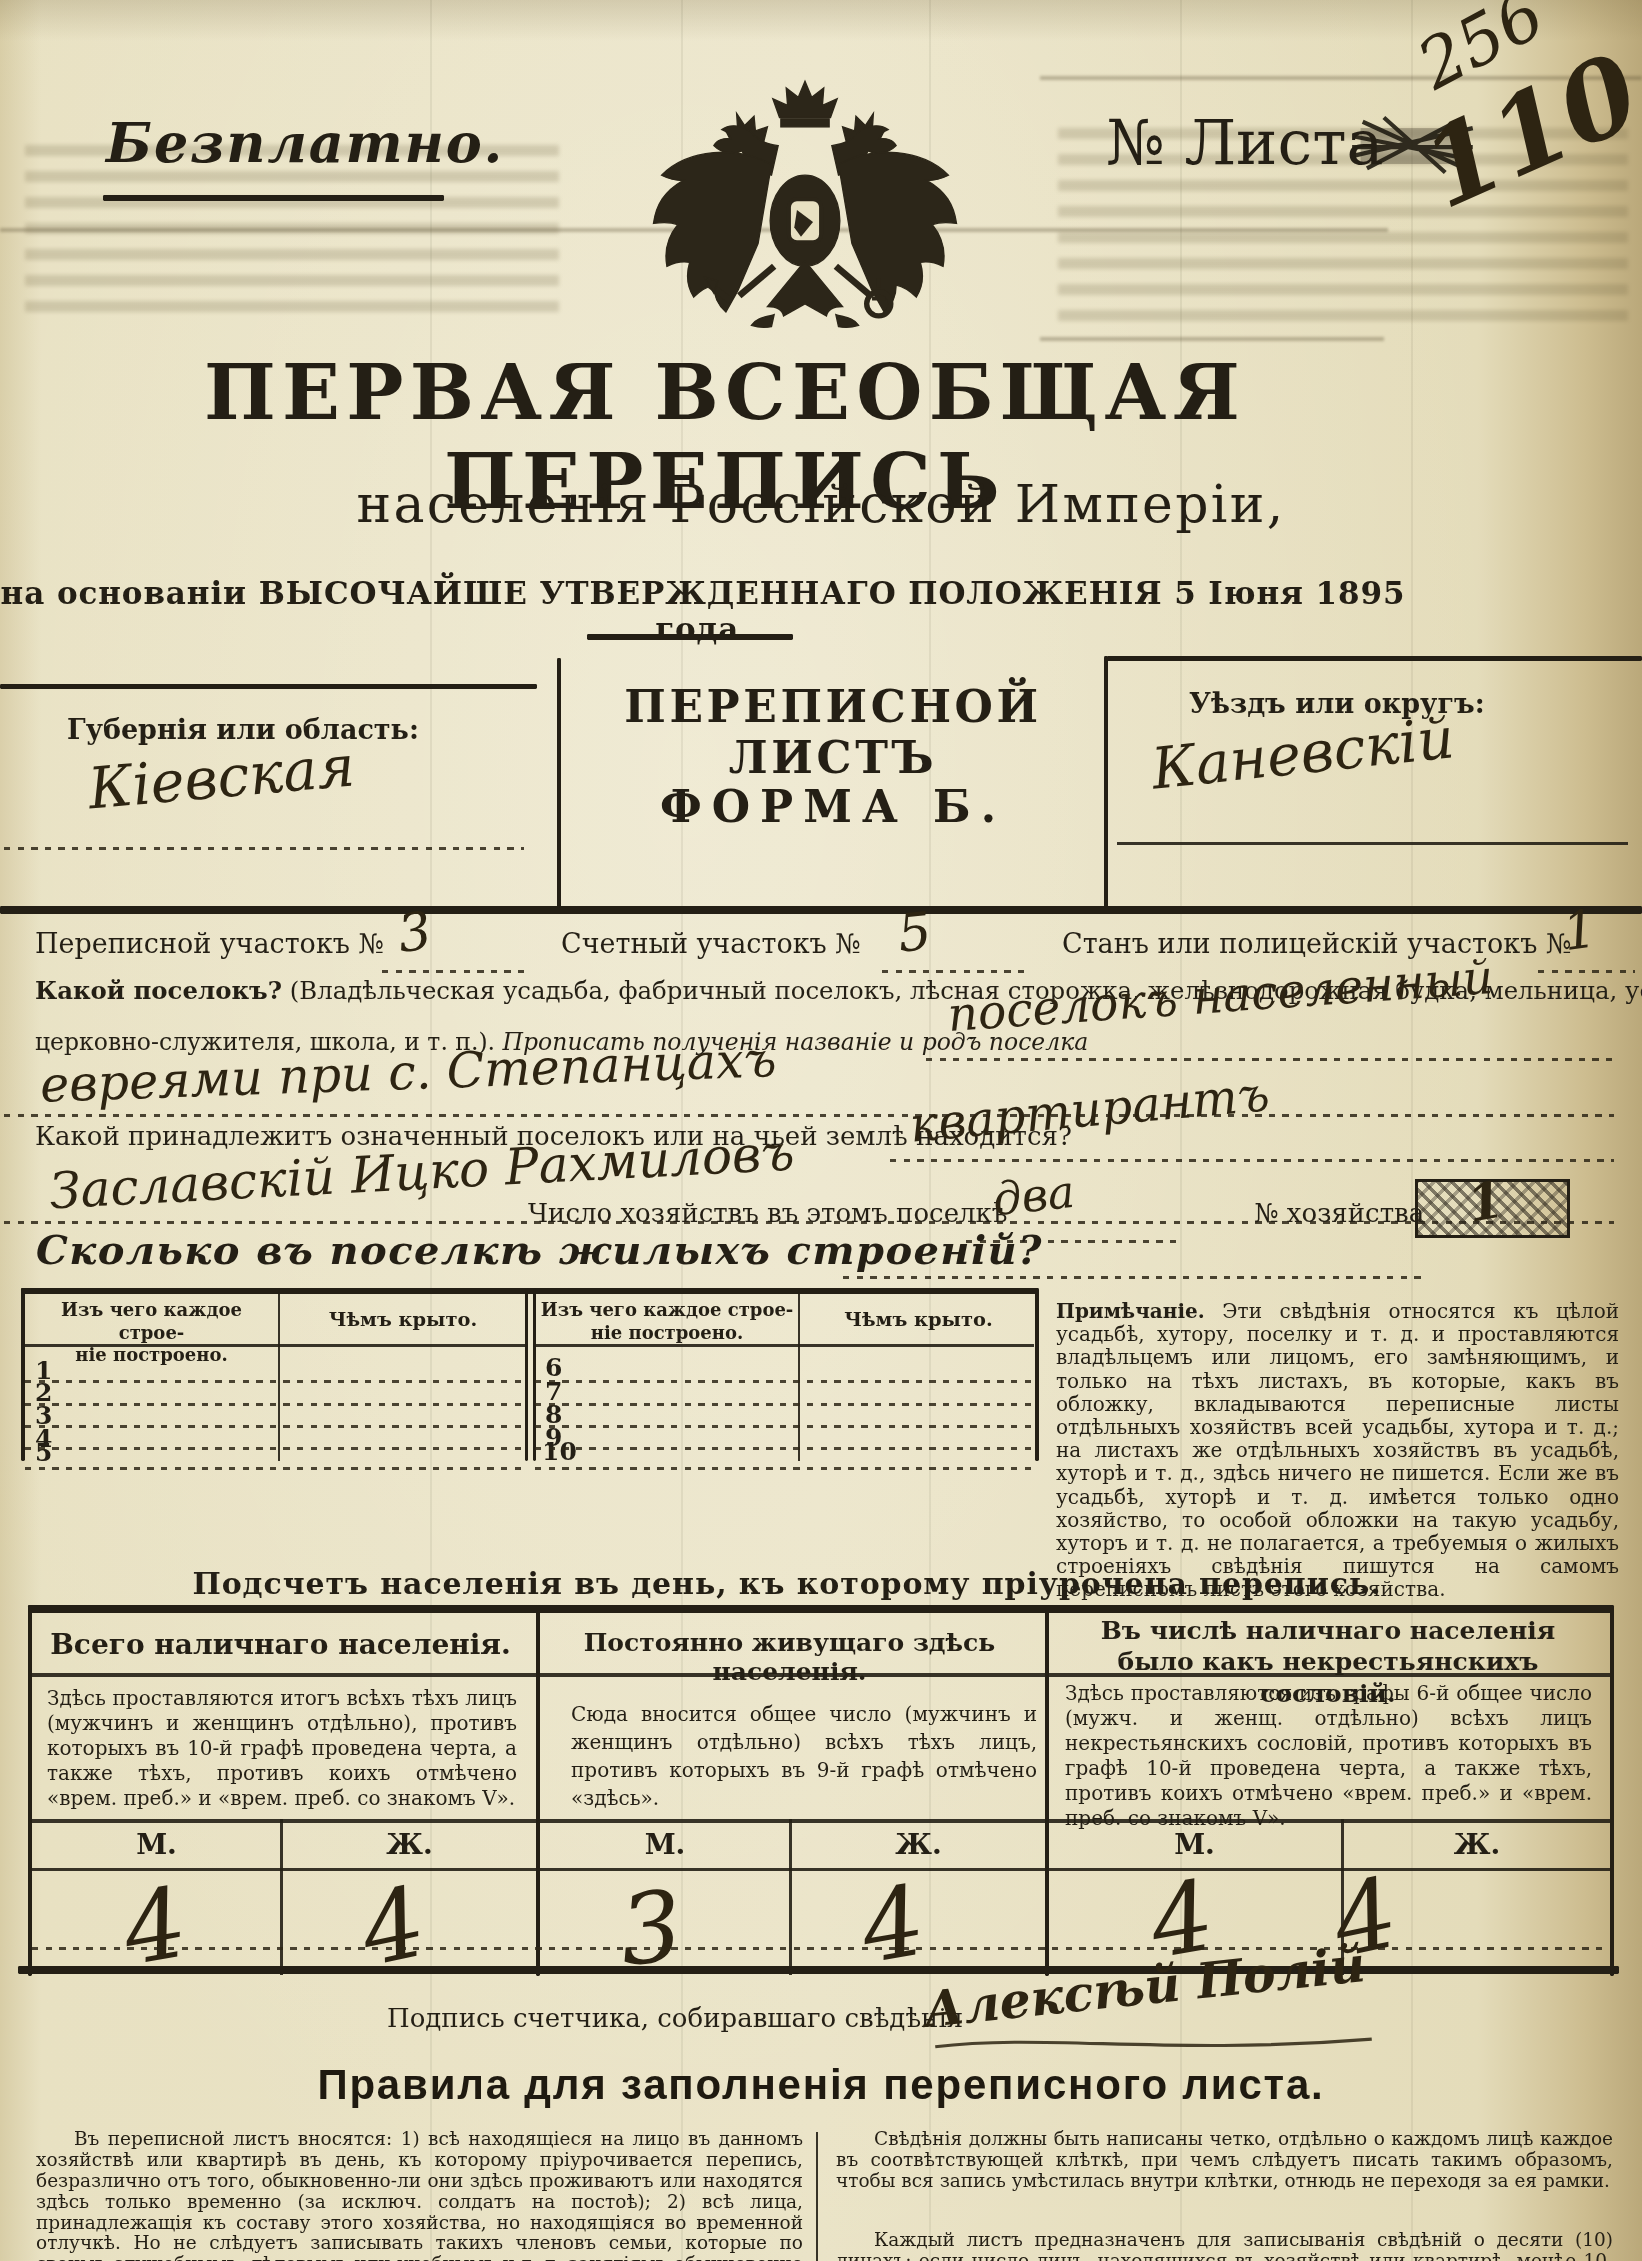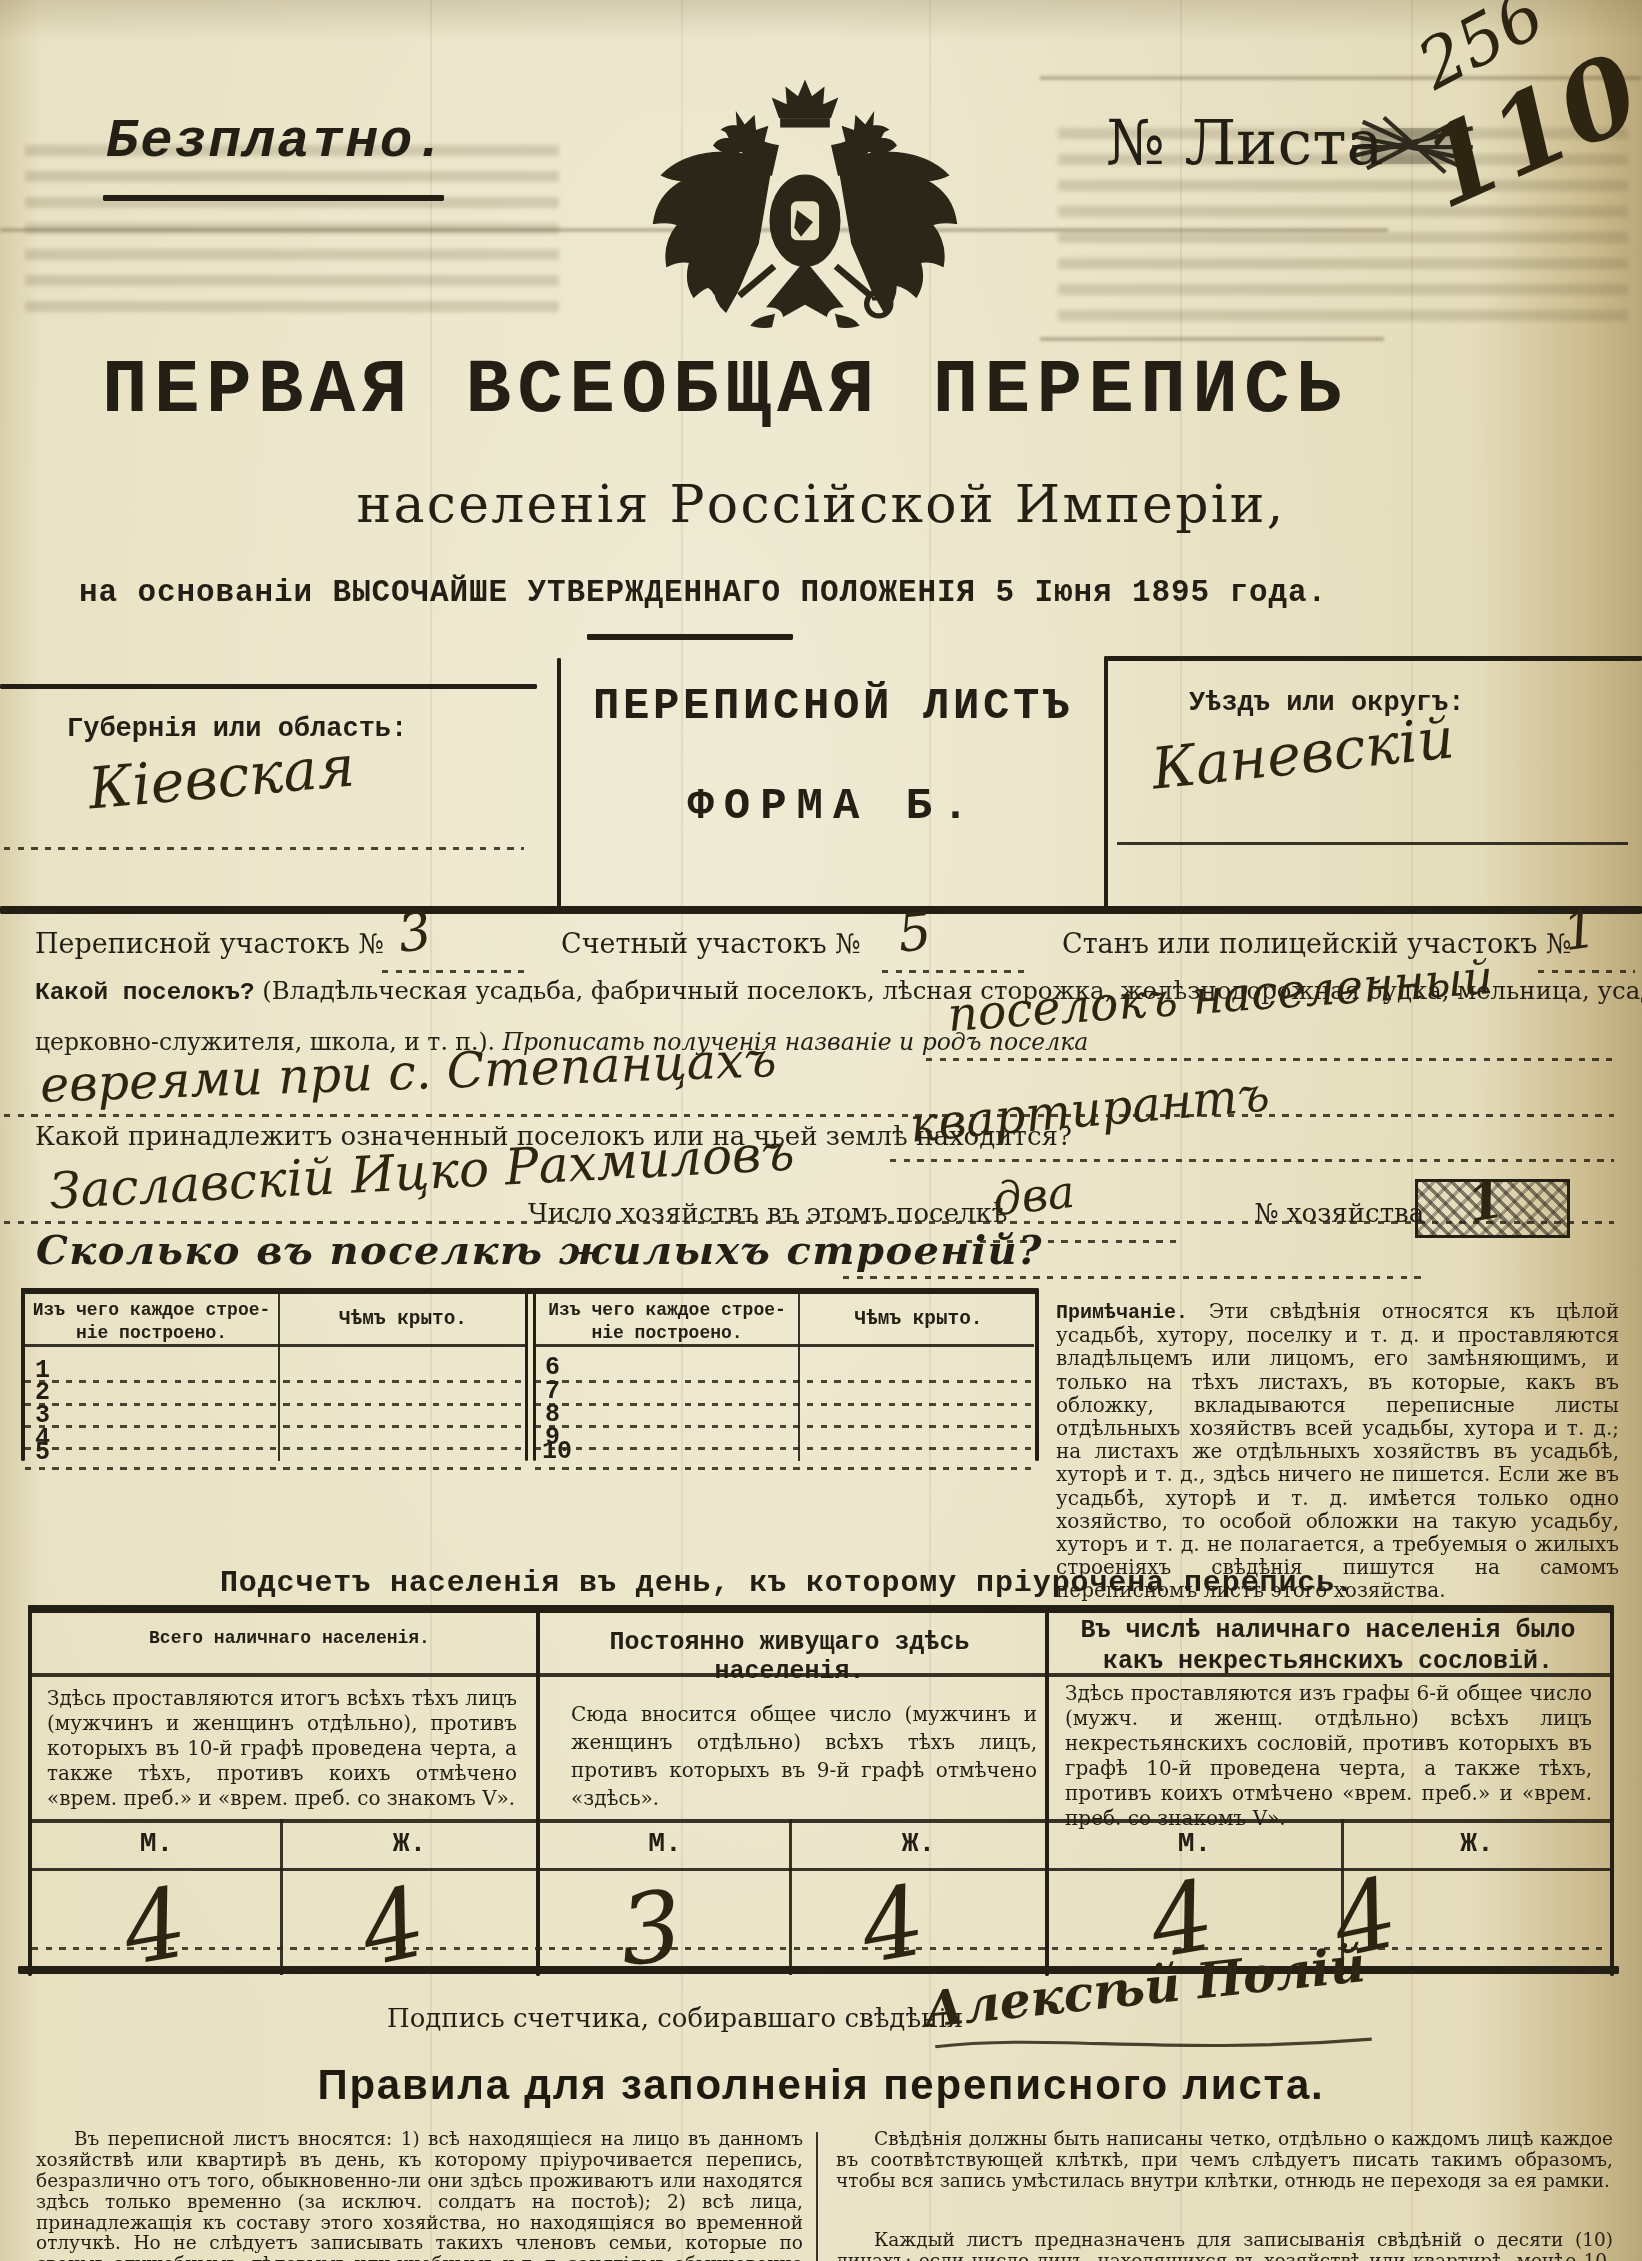--- a/index.html
+++ b/index.html
@@ -5,21 +5,21 @@
   html,body{margin:0;padding:0;background:#8a7d5c;}
   .page{position:relative;width:1642px;height:2593px;overflow:hidden;
     font-family:"DejaVu Serif",serif;color:#241f15;
     background:
       linear-gradient(180deg, rgba(110,92,50,.20) 0, rgba(110,92,50,0) 41px),
       radial-gradient(ellipse at 42% 30%, rgba(255,255,250,.28), rgba(255,255,250,0) 62%),
       linear-gradient(90deg,#d8cda6 0,#e8e1c2 2.5%,#eae3c6 50%,#e4dcba 90%,#cdbd90 96.5%,#baa87a 100%),
       #e8e1c2;}
   .abs{position:absolute;}
   .ink{color:#241f15;}
-  .b{font-weight:bold;font-family:Liberation Mono, monospace;}
+  .b{font-weight:bold;}
   .ctr{text-align:center;}
   .hand{font-family:"DejaVu Serif",serif;font-style:italic;color:#2d2412;white-space:nowrap;}
   .rule{background:#241f15;border-radius:1.4px;}
   .vline{background:#241f15;border-radius:1.4px;}
   .dotted{height:3.2px;background-image:repeating-linear-gradient(90deg,rgba(45,38,22,.85) 0 6.3px,transparent 6.3px 13.6px);}
   .thin{background:rgba(36,31,21,.9);}
   .just{text-align:justify;}
   .preline{white-space:pre-line;}
   .crease{position:absolute;top:0;height:2593px;width:1.8px;background:rgba(70,58,32,.08);}
   .bleed{position:absolute;filter:blur(2.3px);opacity:.55;
@@ -190,21 +190,21 @@
   </div>
 
   <div class="abs ctr b ink" style="left:0;top:1566px;width:1574px;font-size:30px;letter-spacing:0.9px;">Подсчетъ населенія въ день, къ которому пріурочена перепись.</div>
 
   <div class="abs rule" style="left:28px;top:1605px;width:1585px;height:8.1px;"></div>
   <div class="abs vline" style="left:28px;top:1605px;width:3.6px;height:371px;"></div>
   <div class="abs vline" style="left:1610px;top:1605px;width:3.6px;height:371px;"></div>
   <div class="abs vline" style="left:536px;top:1605px;width:3.6px;height:371px;"></div>
   <div class="abs vline" style="left:1045px;top:1605px;width:3.6px;height:371px;"></div>
 
-  <div class="abs ctr b ink" style="left:52px;top:1628px;width:475px;font-size:18px;text-align:center;">Всего наличнаго населенія.</div>
+  <div class="abs ctr b ink" style="left:43px;top:1628px;width:475px;font-size:28px;text-align:center;">Всего наличнаго населенія.</div>
   <div class="abs ctr b ink" style="left:552px;top:1628px;width:475px;font-size:25px;">Постоянно живущаго здѣсь населенія.</div>
   <div class="abs ctr b ink" style="left:1061px;top:1615px;width:534px;font-size:25px;line-height:1.25;">Въ числѣ наличнаго населенія было какъ некрестьянскихъ сословій.</div>
   <div class="abs thin" style="left:32px;top:1673px;width:1578px;height:3.6px;"></div>
 
   <div class="abs ink just" style="left:47px;top:1686px;width:470px;font-size:20px;line-height:1.25;">Здѣсь проставляются итогъ всѣхъ тѣхъ лицъ (мужчинъ и женщинъ отдѣльно), противъ которыхъ въ 10-й графѣ проведена черта, а также тѣхъ, противъ коихъ отмѣчено «врем. преб.» и «врем. преб. со знакомъ V».</div>
   <div class="abs ink just" style="left:559px;top:1700px;width:466px;font-size:20px;line-height:1.4;margin-left:12px;">Сюда вносится общее число (мужчинъ и женщинъ отдѣльно) всѣхъ тѣхъ лицъ, противъ которыхъ въ 9-й графѣ отмѣчено «здѣсь».</div>
   <div class="abs ink just" style="left:1065px;top:1681px;width:527px;font-size:20px;line-height:1.25;">Здѣсь проставляются изъ графы 6-й общее число (мужч. и женщ. отдѣльно) всѣхъ лицъ некрестьянскихъ сословій, противъ которыхъ въ графѣ 10-й проведена черта, а также тѣхъ, противъ коихъ отмѣчено «врем. преб.» и «врем. преб. со знакомъ V».</div>
 
   <div class="abs thin" style="left:32px;top:1819px;width:1578px;height:4.1px;"></div>
   <div class="abs thin" style="left:280px;top:1819px;width:2.7px;height:156px;"></div>

